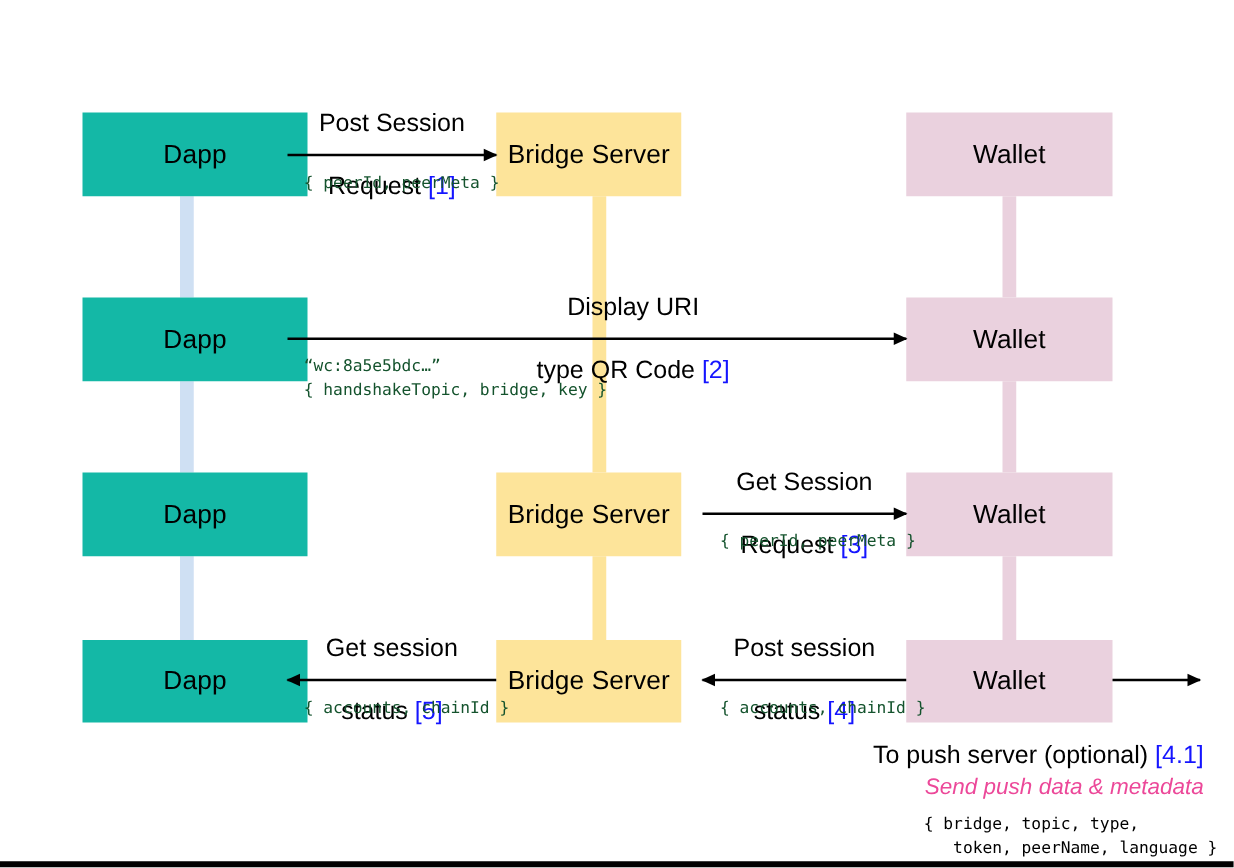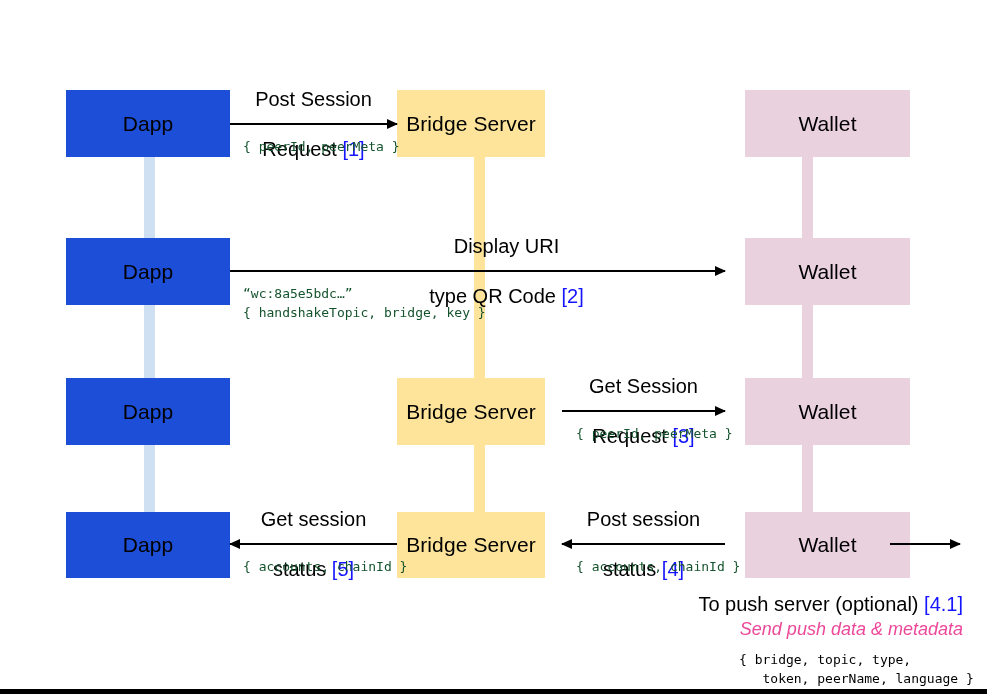--- a/index.html
+++ b/index.html
@@ -33,23 +33,23 @@
   .node {
     position: absolute;
     display: flex;
     align-items: center;
     justify-content: center;
     font-size: 21px;
     color: #000000;
     letter-spacing: 0.1px;
     box-sizing: border-box;
   }
-  .node.dapp   { left: 66px;  width: 164px; background: #1d4ed8; }
+  .node.dapp   { left: 66px;  width: 180px; background: #14b8a6; }
   .node.bridge { left: 397px; width: 148px; background: #fde49a; }
-  .node.wallet { left: 725px; width: 165px; background: #ead1de; margin-left: 20px; }
+  .node.wallet { left: 725px; width: 165px; background: #ead1de; }
 
   
   .arrow {
     position: absolute;
     height: 2px;
     background: #000000;
   }
   .arrow::after {
     content: "";
     position: absolute;

